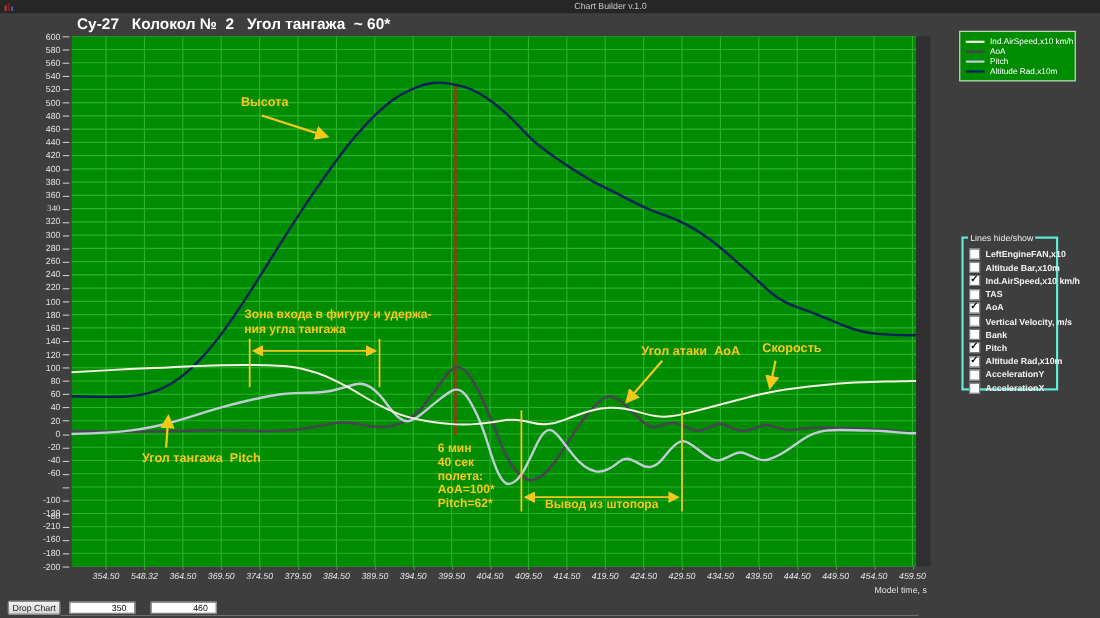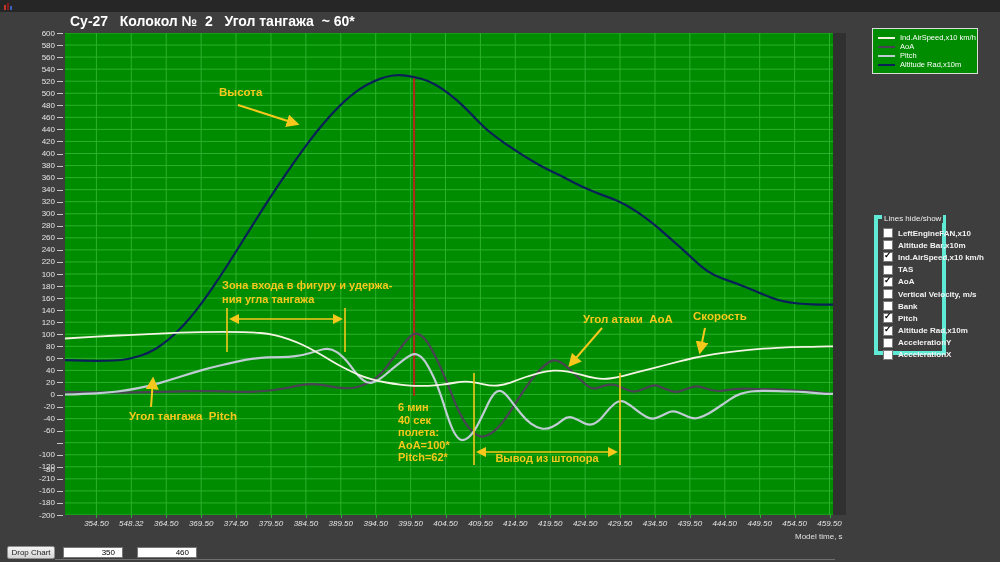--- a/index.html
+++ b/index.html
@@ -30,22 +30,22 @@
   }
   .xtick-nub{position:absolute;width:1px;height:3px;background:#2db02d;}
   .legend{
     position:absolute;left:872px;top:28px;width:96px;background:#008c00;
     border:1px solid #dcdcdc;padding:4px 3px 4px 5px;
   }
   .legend-row{display:flex;align-items:center;height:9px;}
   .legend-sw{width:17px;height:2px;margin-right:5px;flex:0 0 auto;}
   .legend-lbl{font-size:7.5px;color:#ffffff;white-space:nowrap;}
   .lines-panel{
-    position:absolute;left:874px;top:215px;width:72px;height:140px;
-    border:4px solid #5eead4;padding:8px 0 0 5px;box-sizing:border-box;
+    position:absolute;left:874px;top:215px;width:88px;height:140px;
+    border:2px solid #5eead4;padding:8px 0 0 5px;box-sizing:border-box;
   }
   .panel-title{
     position:absolute;top:-5px;left:4px;background:#3e3e3e;padding:0 2px;
     font-size:8px;color:#eeeeee;white-space:nowrap;
   }
   .cb-row{display:flex;align-items:center;height:12.2px;}
   .cb{
     width:8px;height:8px;background:#ffffff;border:1px solid #7a7a7a;
     position:relative;flex:0 0 auto;
   }
@@ -70,20 +70,21 @@
 </style>
 </head>
 <body>
 
 <div class="titlebar">
   <svg class="appicon" width="8" height="8">
     <rect x="0" y="3" width="2" height="5" fill="#c0392b"></rect>
     <rect x="3" y="1" width="2" height="7" fill="#8b1a1a"></rect>
     <rect x="6" y="4" width="2" height="4" fill="#4060c0"></rect>
   </svg>
+  <span class="titletext">Chart Builder v.1.0</span>
 </div>
 
 <div class="chart-title">Су-27   Колокол №  2   Угол тангажа  ~ 60*</div>
 
 <div class="plot-area">
   <svg id="plot" width="768" height="482" viewBox="0 0 768 482">
       <rect x="0" y="0" width="768" height="482" fill="#008c00"></rect>
       <defs>
         <marker id="ah" viewBox="0 0 10 10" refX="8" refY="5" markerWidth="6.5" markerHeight="6.5" orient="auto-start-reverse">
           <path d="M0,0L10,5L0,10z" fill="#f6c81c"></path>
@@ -203,21 +204,21 @@
     <div class="ytick-label" style="left: 15px; top: 124.9px;">440</div>
     <div class="ytick-dash" style="left: 57px; top: 129.4px;"></div>
     <div class="ytick-label" style="left: 15px; top: 136.95px;">420</div>
     <div class="ytick-dash" style="left: 57px; top: 141.45px;"></div>
     <div class="ytick-label" style="left: 15px; top: 149px; text-align: right;">400</div>
     <div class="ytick-dash" style="left: 57px; top: 153.5px;"></div>
     <div class="ytick-label" style="left: 15px; top: 161.05px;">380</div>
     <div class="ytick-dash" style="left: 57px; top: 165.55px;"></div>
     <div class="ytick-label" style="left: 15px; top: 173.1px;">360</div>
     <div class="ytick-dash" style="left: 57px; top: 177.6px;"></div>
-    <div class="ytick-label" style="left: 15px; top: 185.15px;">340</div>
+    <div class="ytick-label" style="left: 15px; top: 185.15px; font-family: Liberation Serif, serif;">340</div>
     <div class="ytick-dash" style="left: 57px; top: 189.65px;"></div>
     <div class="ytick-label" style="left: 15px; top: 197.2px;">320</div>
     <div class="ytick-dash" style="left: 57px; top: 201.7px;"></div>
     <div class="ytick-label" style="left: 15px; top: 209.25px;">300</div>
     <div class="ytick-dash" style="left: 57px; top: 213.75px;"></div>
     <div class="ytick-label" style="left: 15px; top: 221.3px;">280</div>
     <div class="ytick-dash" style="left: 57px; top: 225.8px;"></div>
     <div class="ytick-label" style="left: 15px; top: 233.35px;">260</div>
     <div class="ytick-dash" style="left: 57px; top: 237.85px;"></div>
     <div class="ytick-label" style="left: 15px; top: 245.4px;">240</div>

